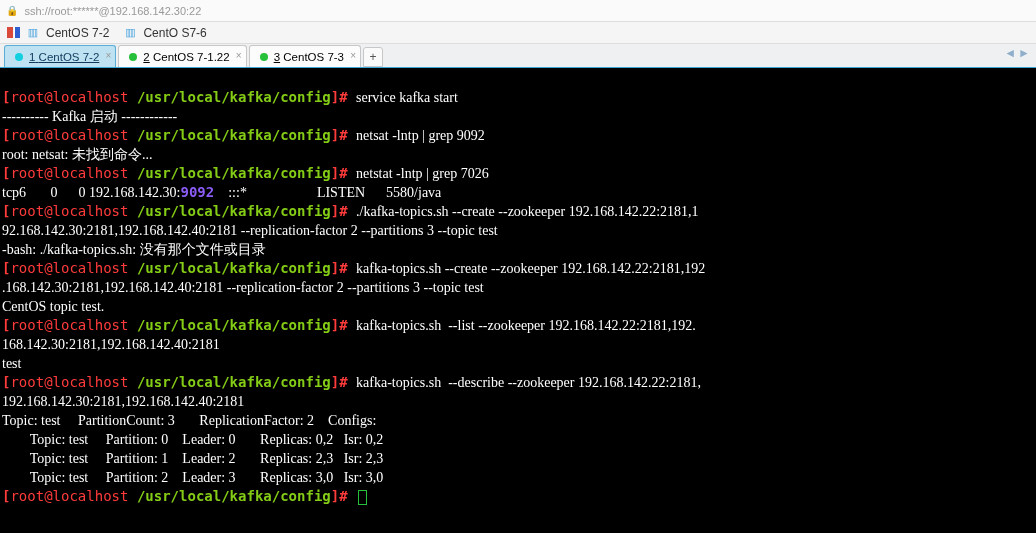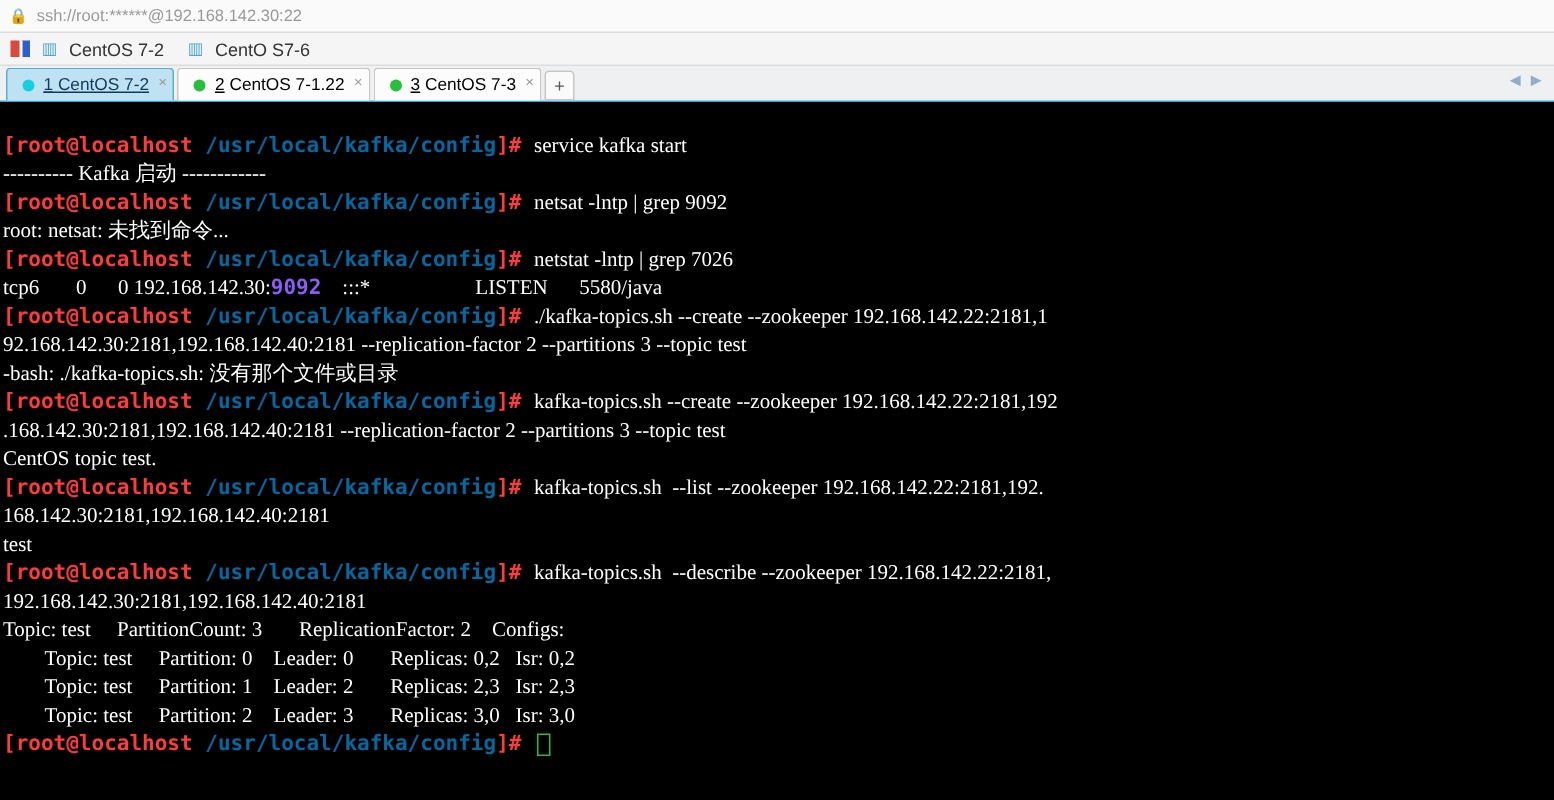--- a/index.html
+++ b/index.html
@@ -83,22 +83,22 @@
     color:#e5e5e5;
     font-family: "DejaVu Sans Mono","Consolas","Courier New",monospace;
     font-size: 14px;
     line-height: 18px;
     padding: 2px 2px 8px 2px;
     height: calc(533px - 22px - 22px - 24px);
     overflow:hidden;
     white-space: pre;
     position:relative;
   }
-  .c-user { color:#ff3b3b; font-weight:bold; }
-  .c-path { color:#0369a1; font-weight:bold; }
+  .c-user { color:#ff3b3b; font-weight:normal; }
+  .c-path { color:#84cc16; font-weight:bold; }
   .c-br   { color:#ff3b3b; font-weight:bold; }
   .c-port { color:#8b5cf6; font-weight:bold; }
   .c-w    { color:#ffffff;font-family:Liberation Serif, serif; }
   .cursor {
     display:inline-block;
     width:9px; height:15px;
     border:1px solid #26c03a;
     vertical-align: middle;
     margin-left:2px;
   }

